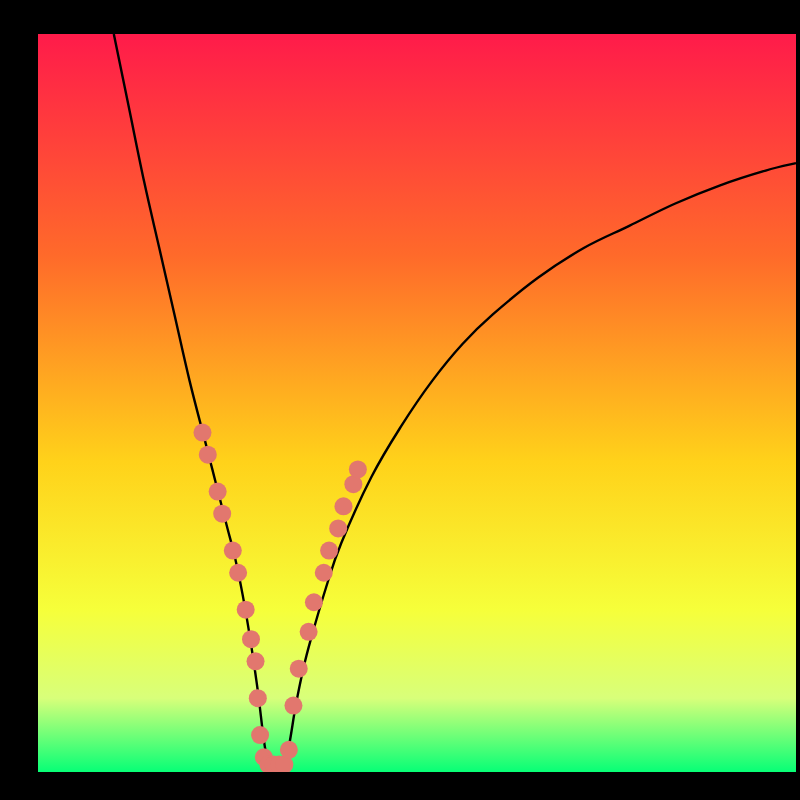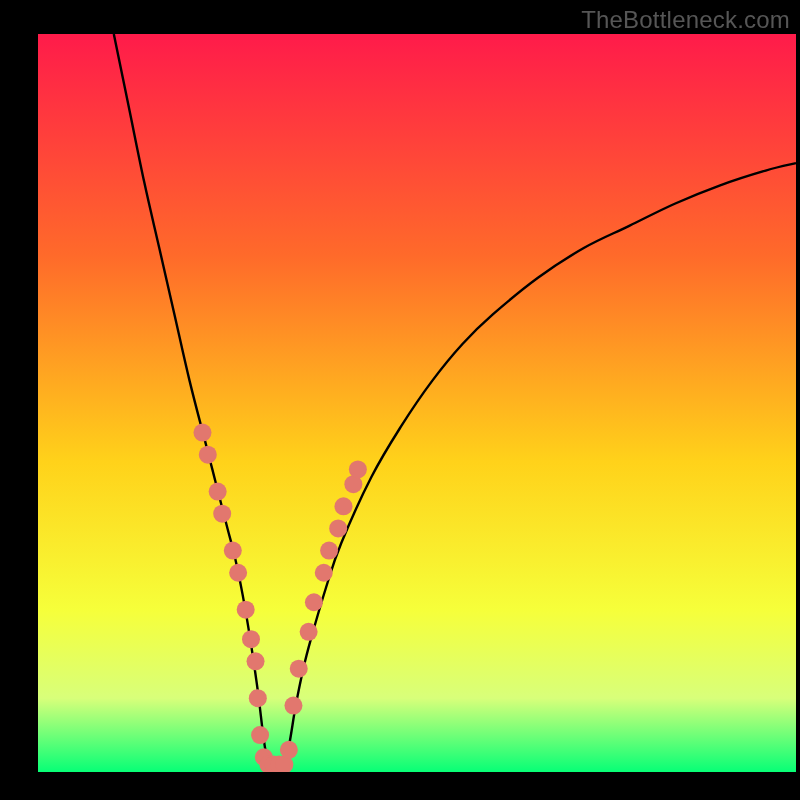--- a/index.html
+++ b/index.html
@@ -30,21 +30,20 @@
   svg {
     position: absolute;
     top: 0;
     left: 0;
   }
 </style>
 </head>
 <body>
 
 <div class="frame">
-  <div class="watermark">TheBottleneck.com</div>
   <svg id="chart-svg" width="800" height="800" viewBox="0 0 800 800">
     <defs>
       <linearGradient id="bg-grad" x1="0" y1="0" x2="0" y2="1">
         <stop id="g0" offset="0%" stop-color="#ff1b4a"></stop>
         <stop id="g1" offset="30%" stop-color="#ff6a2a"></stop>
         <stop id="g2" offset="58%" stop-color="#ffd21a"></stop>
         <stop id="g3" offset="78%" stop-color="#f6ff3a"></stop>
         <stop id="g4" offset="90%" stop-color="#d8ff7a"></stop>
         <stop id="g5" offset="100%" stop-color="#07ff76"></stop>
       </linearGradient>

